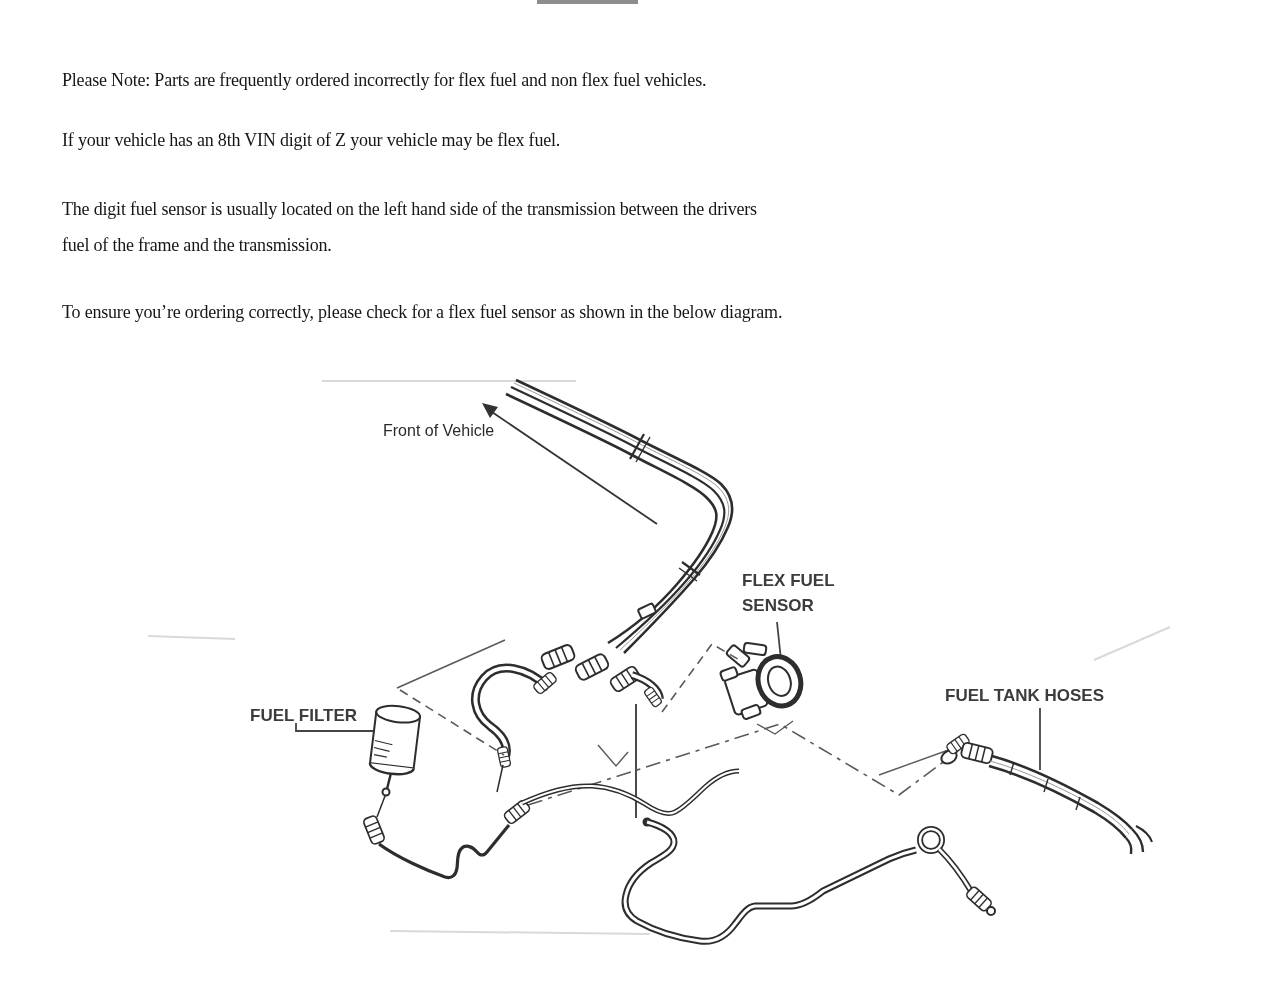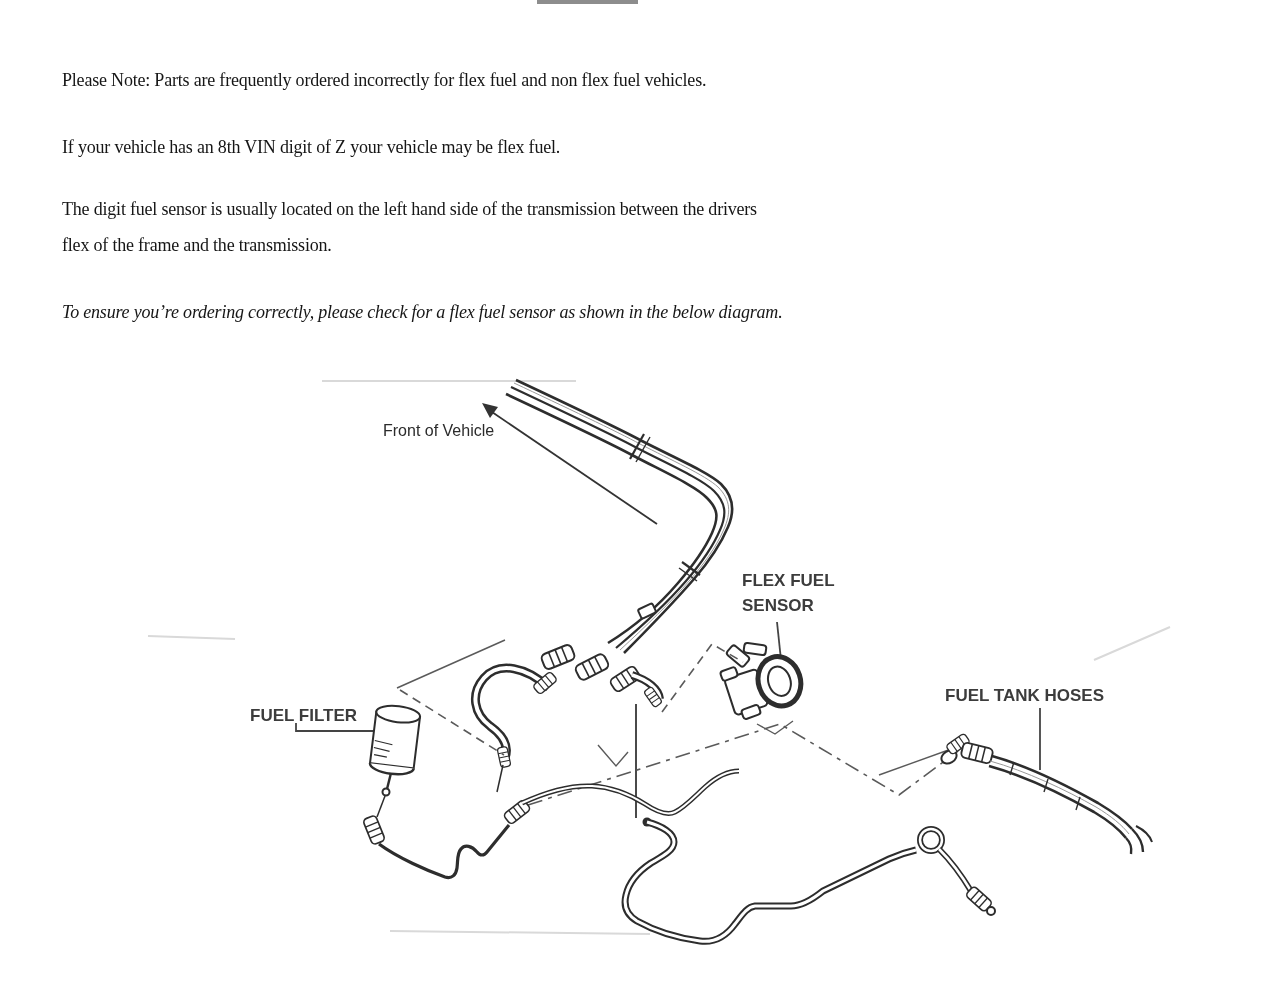--- a/index.html
+++ b/index.html
@@ -1,36 +1,36 @@
 <!DOCTYPE html>
 <html><head>
 <meta charset="utf-8">
 <style>
   html,body{margin:0;padding:0;background:#ffffff;}
   body{width:1280px;height:989px;position:relative;overflow:hidden;
        font-family:"Liberation Serif", serif;}
   .topbar{position:absolute;left:537px;top:0;width:101px;height:4px;background:#8d8d8d;}
   .para{position:absolute;left:62px;white-space:nowrap;font-size:18px;color:#161616;
         letter-spacing:-0.2px;font-family:"Liberation Serif", serif;}
-  #p0{top:70px;} #p1{top:137px;} #p2{top:199px;} #p3{top:235px;} #p4{top:302px;font-style:italic;}
+  #p0{top:70px;} #p1{top:130px;} #p2{top:199px;} #p3{top:235px;} #p4{top:302px;}
   svg{position:absolute;left:0;top:0;}
   .lbl{font-family:"Liberation Sans", sans-serif;font-weight:bold;font-size:17px;fill:#3c3c3c;}
   .lbl-reg{font-family:"Liberation Sans", sans-serif;font-weight:normal;font-size:16px;fill:#2b2b2b;}
   .ink{stroke:#2d2d2d;fill:none;}
   .fitfill{fill:#ffffff;stroke:#2d2d2d;stroke-width:2;}
 </style>
 </head>
 <body>
 
 <div class="topbar"></div>
 
 <div class="para" id="p0">Please Note: Parts are frequently ordered incorrectly for flex fuel and non flex fuel vehicles.</div>
 <div class="para" id="p1">If your vehicle has an 8th VIN digit of Z your vehicle may be flex fuel.</div>
 <div class="para" id="p2">The digit fuel sensor is usually located on the left hand side of the transmission between the drivers</div>
-<div class="para" id="p3">flex of the frame and the transmission.</div>
+<div class="para" id="p3">fuel of the frame and the transmission.</div>
 <div class="para" id="p4">To ensure you’re ordering correctly, please check for a flex fuel sensor as shown in the below diagram.</div>
 
 <svg width="1280" height="989" viewBox="0 0 1280 989">
   <defs>
     <g id="fit">
       <rect x="-16" y="-8" width="32" height="16" rx="5" fill="#ffffff" stroke="#2d2d2d" stroke-width="2"></rect>
       <line x1="-7" y1="-8" x2="-7" y2="8" stroke="#2d2d2d" stroke-width="1.6"></line>
       <line x1="0" y1="-8" x2="0" y2="8" stroke="#2d2d2d" stroke-width="1.6"></line>
       <line x1="7" y1="-8" x2="7" y2="8" stroke="#2d2d2d" stroke-width="1.6"></line>
     </g>

